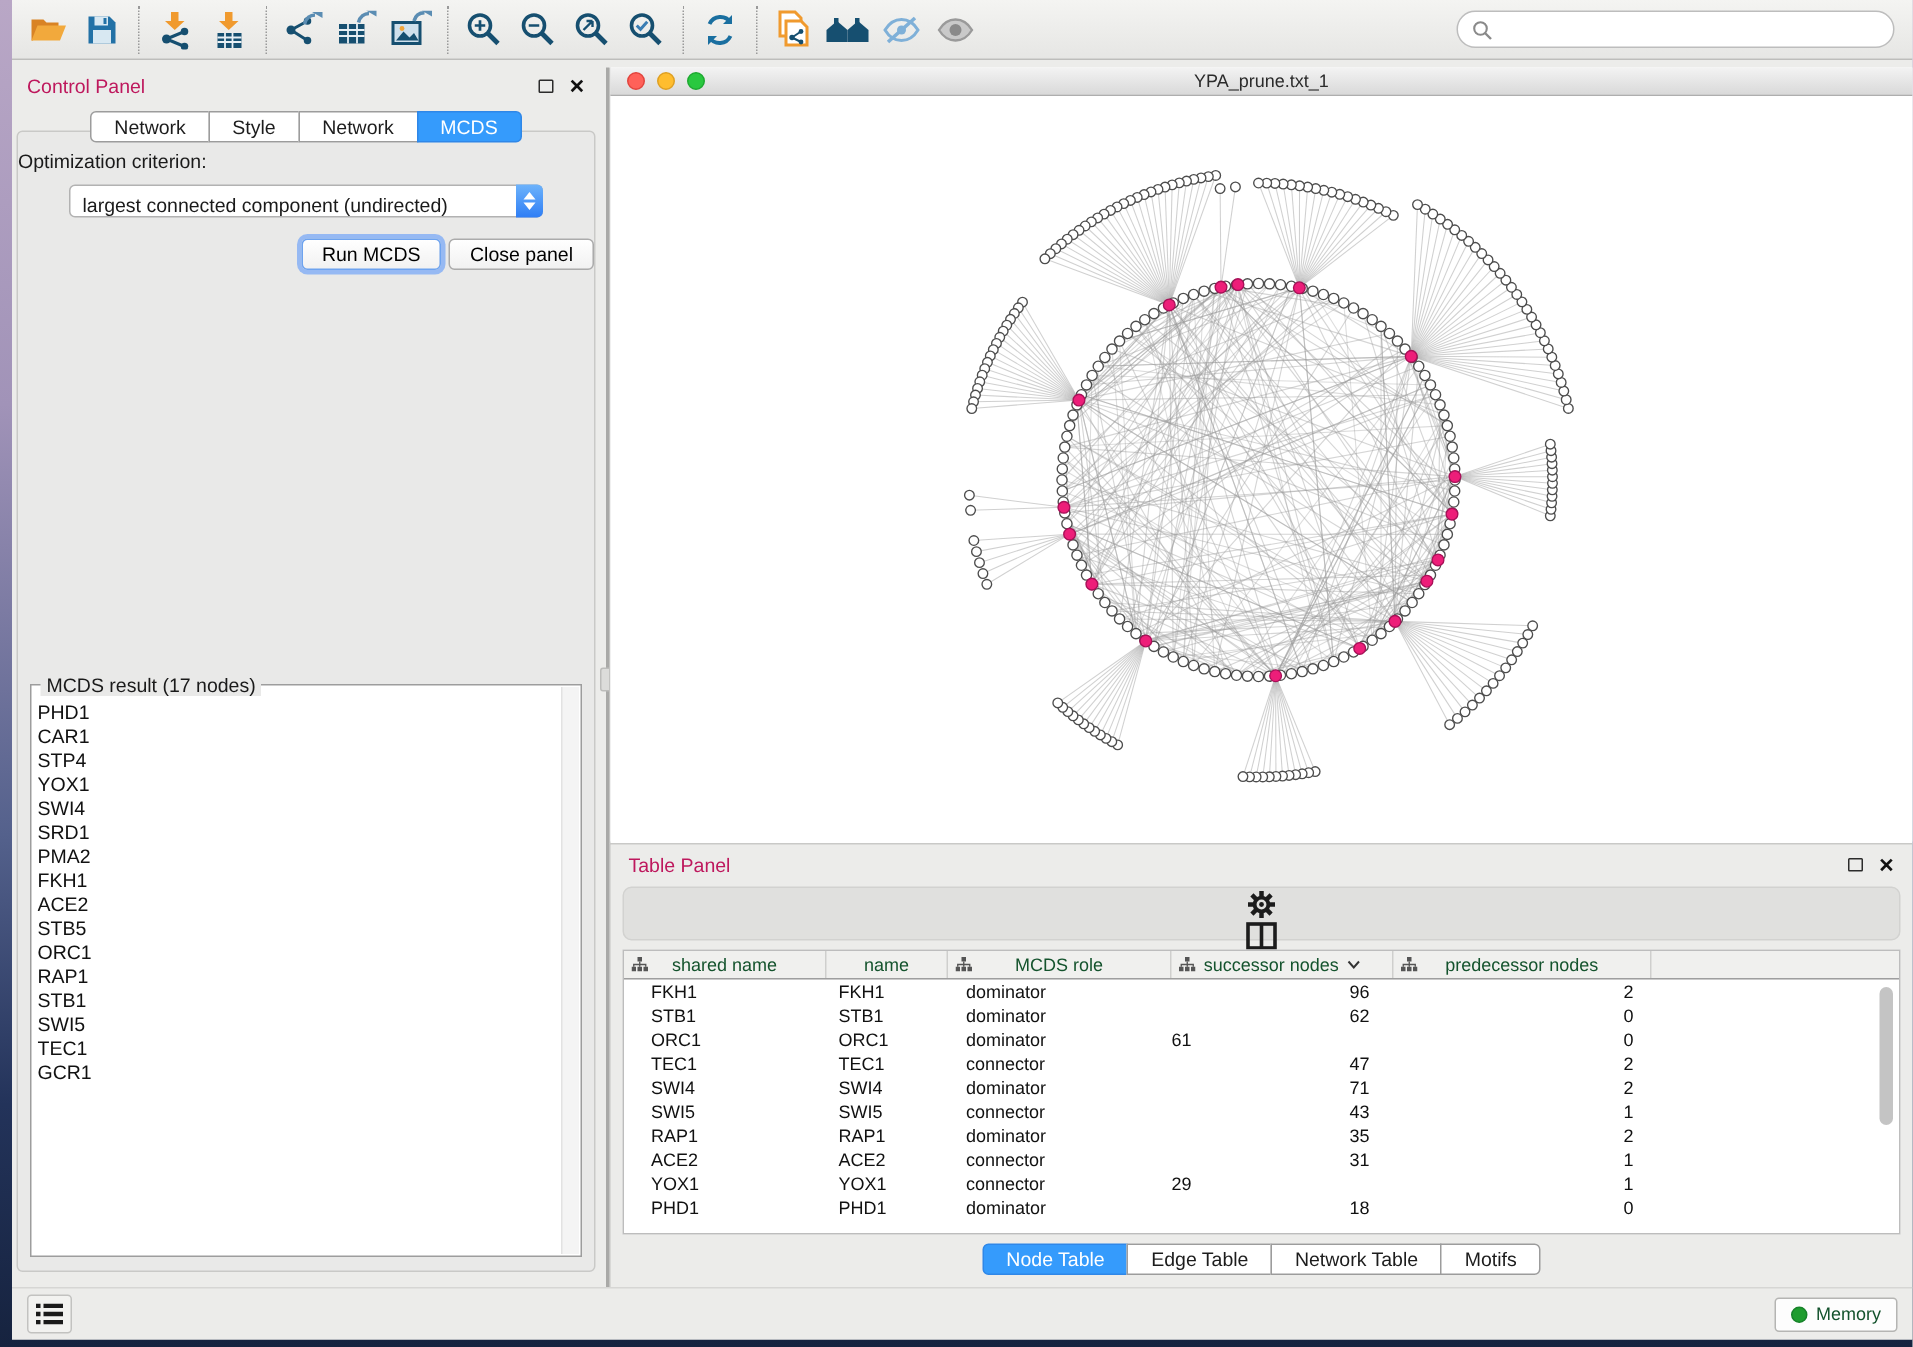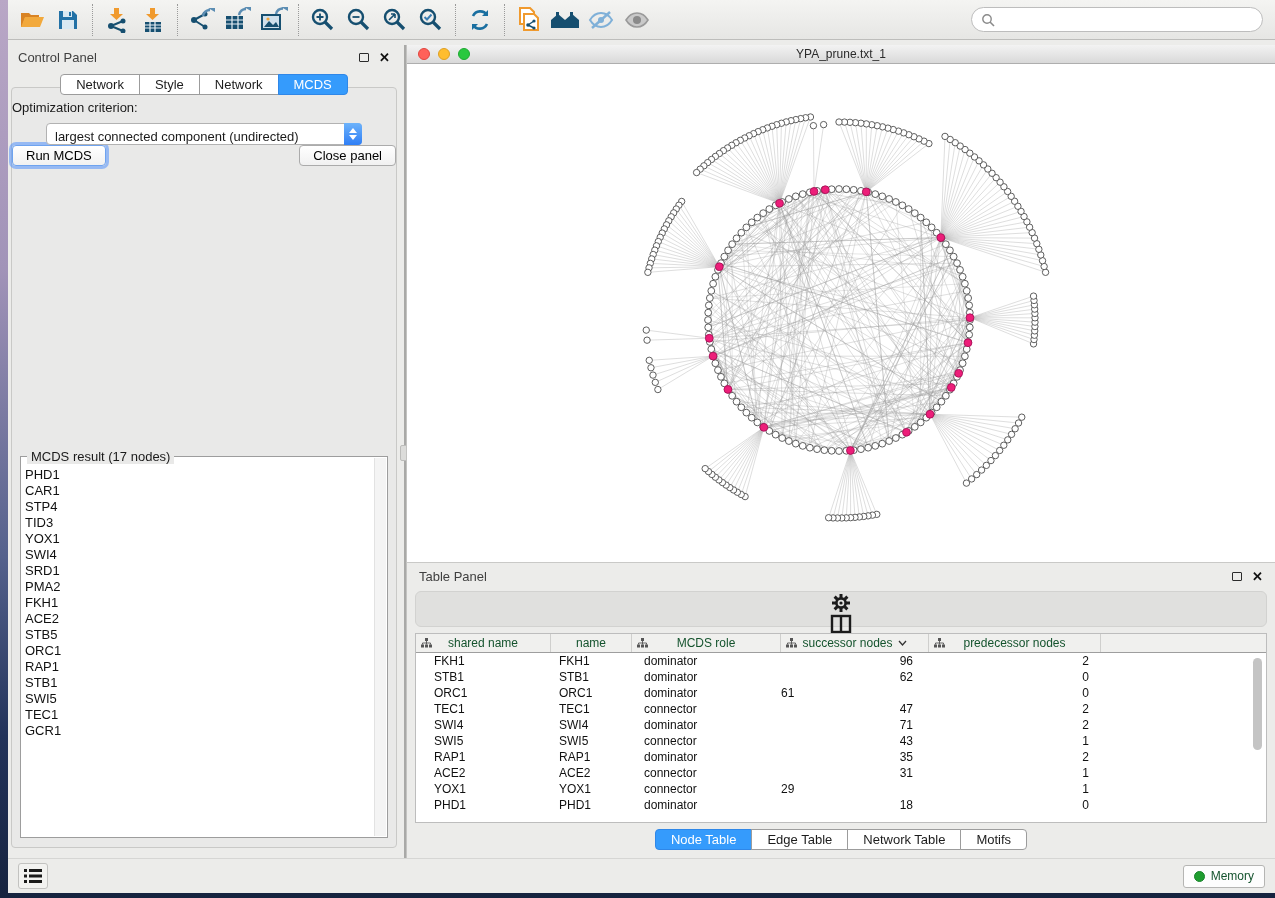--- a/index.html
+++ b/index.html
@@ -18,21 +18,21 @@
   .tb-btn { width:36px; height:32px; display:flex; align-items:center; justify-content:center; cursor:default; }
   .tb-sep { width:1px; height:32px; margin:0 6px; border-left:1px dotted #9a9a9a; }
   .tb-spacer { flex:1; }
   .searchbox { width:292px; height:25px; background:#fff; border:1px solid #bdbdbd; border-radius:13px;
     display:flex; align-items:center; padding:0 9px; gap:6px; margin-right:6px; }
   .searchbox svg { flex:0 0 auto; }
 
   
   .control-panel { position:absolute; left:0; top:45px; width:392px; height:803px; }
   .cp-header { height:24px; display:flex; align-items:center; padding:0 10px; }
-  .cp-title { font-size:13px; color:#404040; }
+  .cp-title { font-size:13px; color:#be185d; }
   .panel-hdr-icons { margin-left:auto; display:flex; align-items:center; gap:10px; }
   .float-ic { width:10px; height:9px; border:1.7px solid #2b2b2b; border-radius:1px; display:inline-block; }
   .close-ic { font-weight:bold; font-size:13px; color:#111; line-height:1; }
 
   .tabsrow { display:flex; justify-content:center; margin-top:5px; position:relative; z-index:3; }
   .tab { height:21px; line-height:19px; padding:0 15px; background:#fff; border:1px solid #9c9c9c;
     font-size:13px; color:#1c1c1c; margin-left:-1px; cursor:default; }
   .tab:first-child { border-radius:4px 0 0 4px; margin-left:0; }
   .tab:last-child { border-radius:0 4px 4px 0; }
   .tab.active { background:#359bfc; border-color:#2f87e8; color:#fff; }
@@ -41,21 +41,21 @@
     background:#e9e9e8; border:1px solid #c9c9c7; border-radius:4px; }
   .opt-label { margin-top:12px; font-size:13px; }
   .selectwrap { margin:8px auto 0; width:316px; height:22px; background:#fff; border:1px solid #b2b2b2;
     border-radius:4px; display:flex; align-items:flex-end; position:relative; }
   .select-value { flex:1; padding-left:8px; font-size:13px; white-space:nowrap; overflow:hidden; }
   .stepper { width:18px; height:22px; margin:-1px -1px -1px 0; border-radius:0 4px 4px 0;
     background:linear-gradient(180deg,#6db3fb,#2f7ef5); display:flex; flex-direction:column;
     align-items:center; justify-content:center; gap:2px; }
   .stepper .up { width:0; height:0; border-left:4px solid transparent; border-right:4px solid transparent; border-bottom:5px solid #fff; }
   .stepper .dn { width:0; height:0; border-left:4px solid transparent; border-right:4px solid transparent; border-top:5px solid #fff; }
-  .btnrow { display:flex; justify-content:space-between; gap:28px; }
+  .btnrow { display:flex; justify-content:flex-end; gap:5px; margin-top:14px; }
   .btn { height:21px; padding:0 13px; background:linear-gradient(180deg,#ffffff,#f1f1f1);
     border:1px solid #ababab; border-radius:4px; font-size:13px; cursor:default; }
   .btn.focused { box-shadow:0 0 0 3px rgba(82,145,251,.55); border-color:#6ea3ef; }
 
   .result-box { position:absolute; left:8px; right:8px; top:368px; bottom:9px;
     background:#fff; border:1px solid #9d9d9d; }
   .result-legend { position:absolute; top:-8px; left:6px; background:#e9e9e8; padding:0 4px; font-size:13px; }
   .result-list { position:absolute; inset:10px 14px 2px 4px; overflow:hidden; }
   .result-item { font-size:13px; line-height:16px; color:#111; }
   .result-scroll { position:absolute; top:1px; bottom:1px; right:1px; width:12px; background:#f4f4f4; border-left:1px solid #e2e2e2; }
@@ -284,21 +284,20 @@
       <div class="btnrow">
         <button class="btn focused">Run MCDS</button>
         <button class="btn">Close panel</button>
       </div>
       <div class="result-box">
         <span class="result-legend">MCDS result (17 nodes)</span>
         <div class="result-list" id="result-list">
             <div class="result-item">PHD1</div>
             <div class="result-item">CAR1</div>
             <div class="result-item">STP4</div>
-            <div class="result-item">TID3</div>
             <div class="result-item">YOX1</div>
             <div class="result-item">SWI4</div>
             <div class="result-item">SRD1</div>
             <div class="result-item">PMA2</div>
             <div class="result-item">FKH1</div>
             <div class="result-item">ACE2</div>
             <div class="result-item">STB5</div>
             <div class="result-item">ORC1</div>
             <div class="result-item">RAP1</div>
             <div class="result-item">STB1</div>

